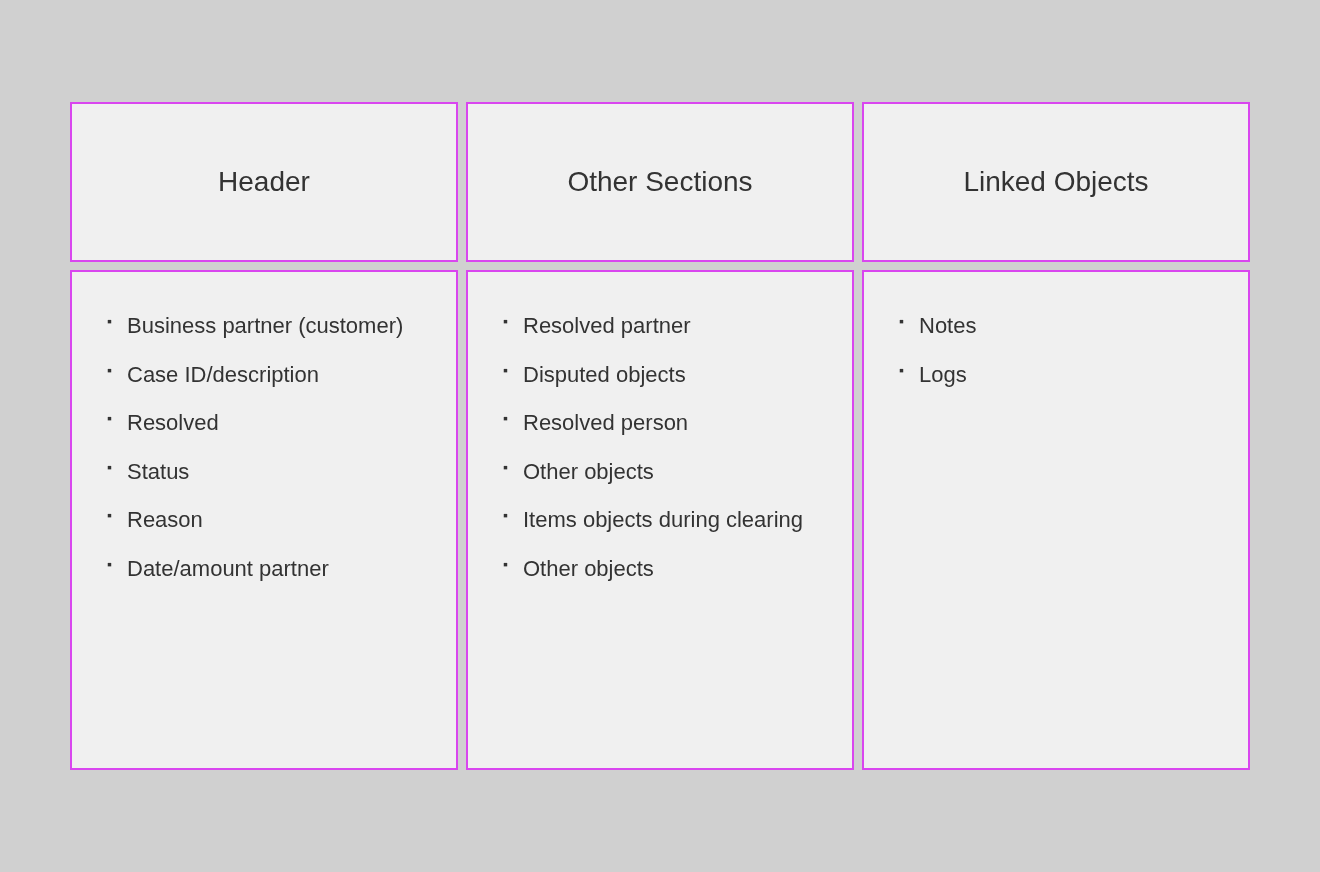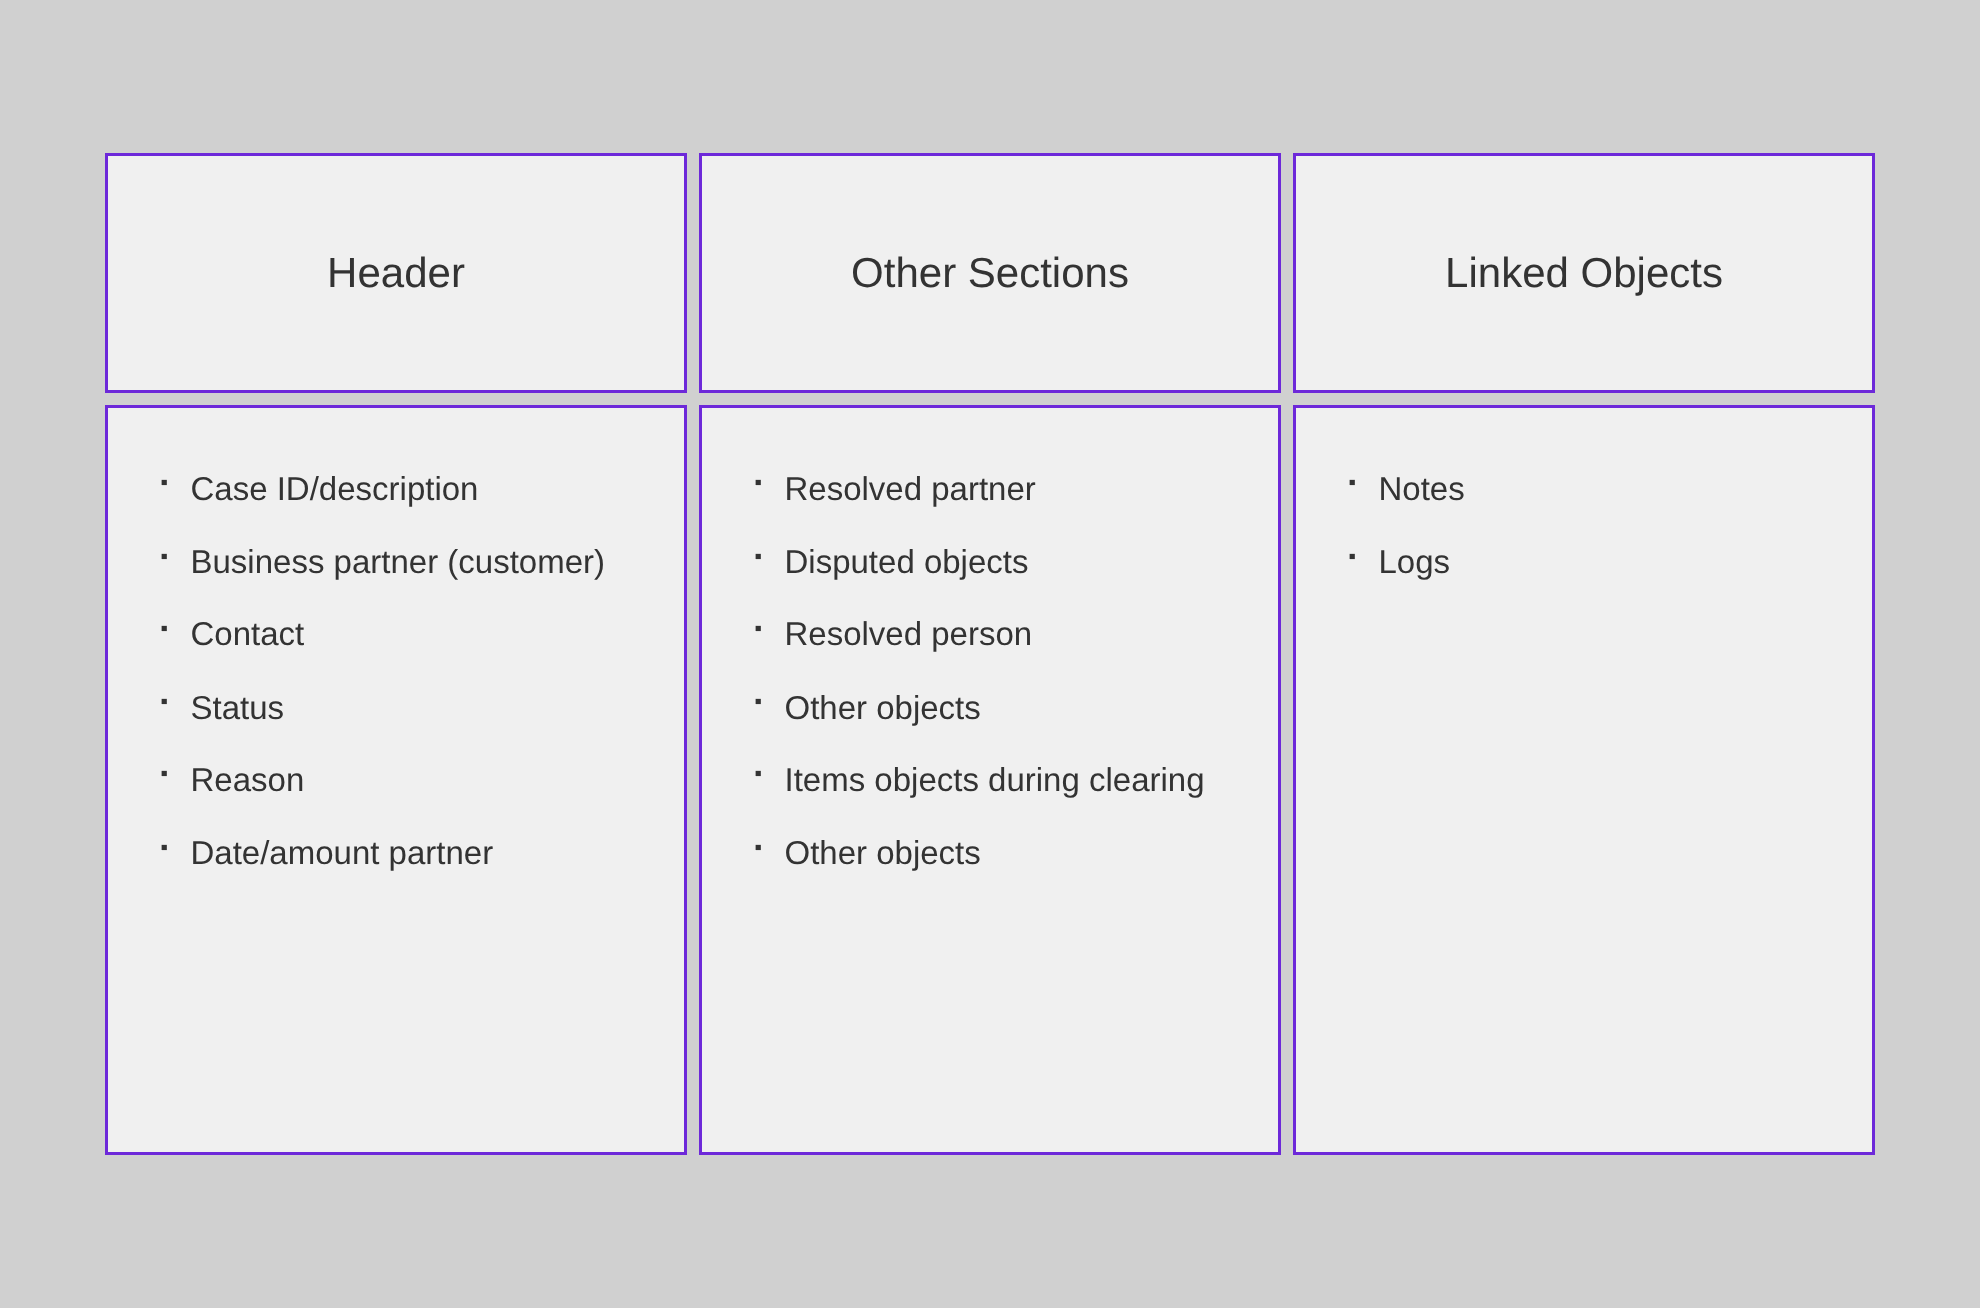--- a/index.html
+++ b/index.html
@@ -23,21 +23,21 @@
       width: 1240px;
       padding: 30px;
       display: grid;
       grid-template-columns: 1fr 1fr 1fr;
       grid-template-rows: auto auto;
       gap: 8px;
     }
 
     .cell {
       background-color: #f0f0f0;
-      border: 2px solid #6d28d9;
+      border: 2px solid #d946ef;
       padding: 20px 30px;
     }
 
     .header-cell {
       display: flex;
       align-items: center;
       justify-content: center;
       min-height: 160px;
       font-size: 28px;
       color: #333;
@@ -83,23 +83,23 @@
   </div>
   <div class="cell header-cell">
     <span>Other Sections</span>
   </div>
   <div class="cell header-cell">
     <span>Linked Objects</span>
   </div>
 
   <div class="cell content-cell">
     <ul class="content-list">
+      <li>Business partner (customer)</li>
       <li>Case ID/description</li>
-      <li>Business partner (customer)</li>
-      <li>Contact</li>
+      <li>Resolved</li>
       <li>Status</li>
       <li>Reason</li>
       <li>Date/amount partner</li>
     </ul>
   </div>
 
   <div class="cell content-cell">
     <ul class="content-list">
       <li>Resolved partner</li>
       <li>Disputed objects</li>

